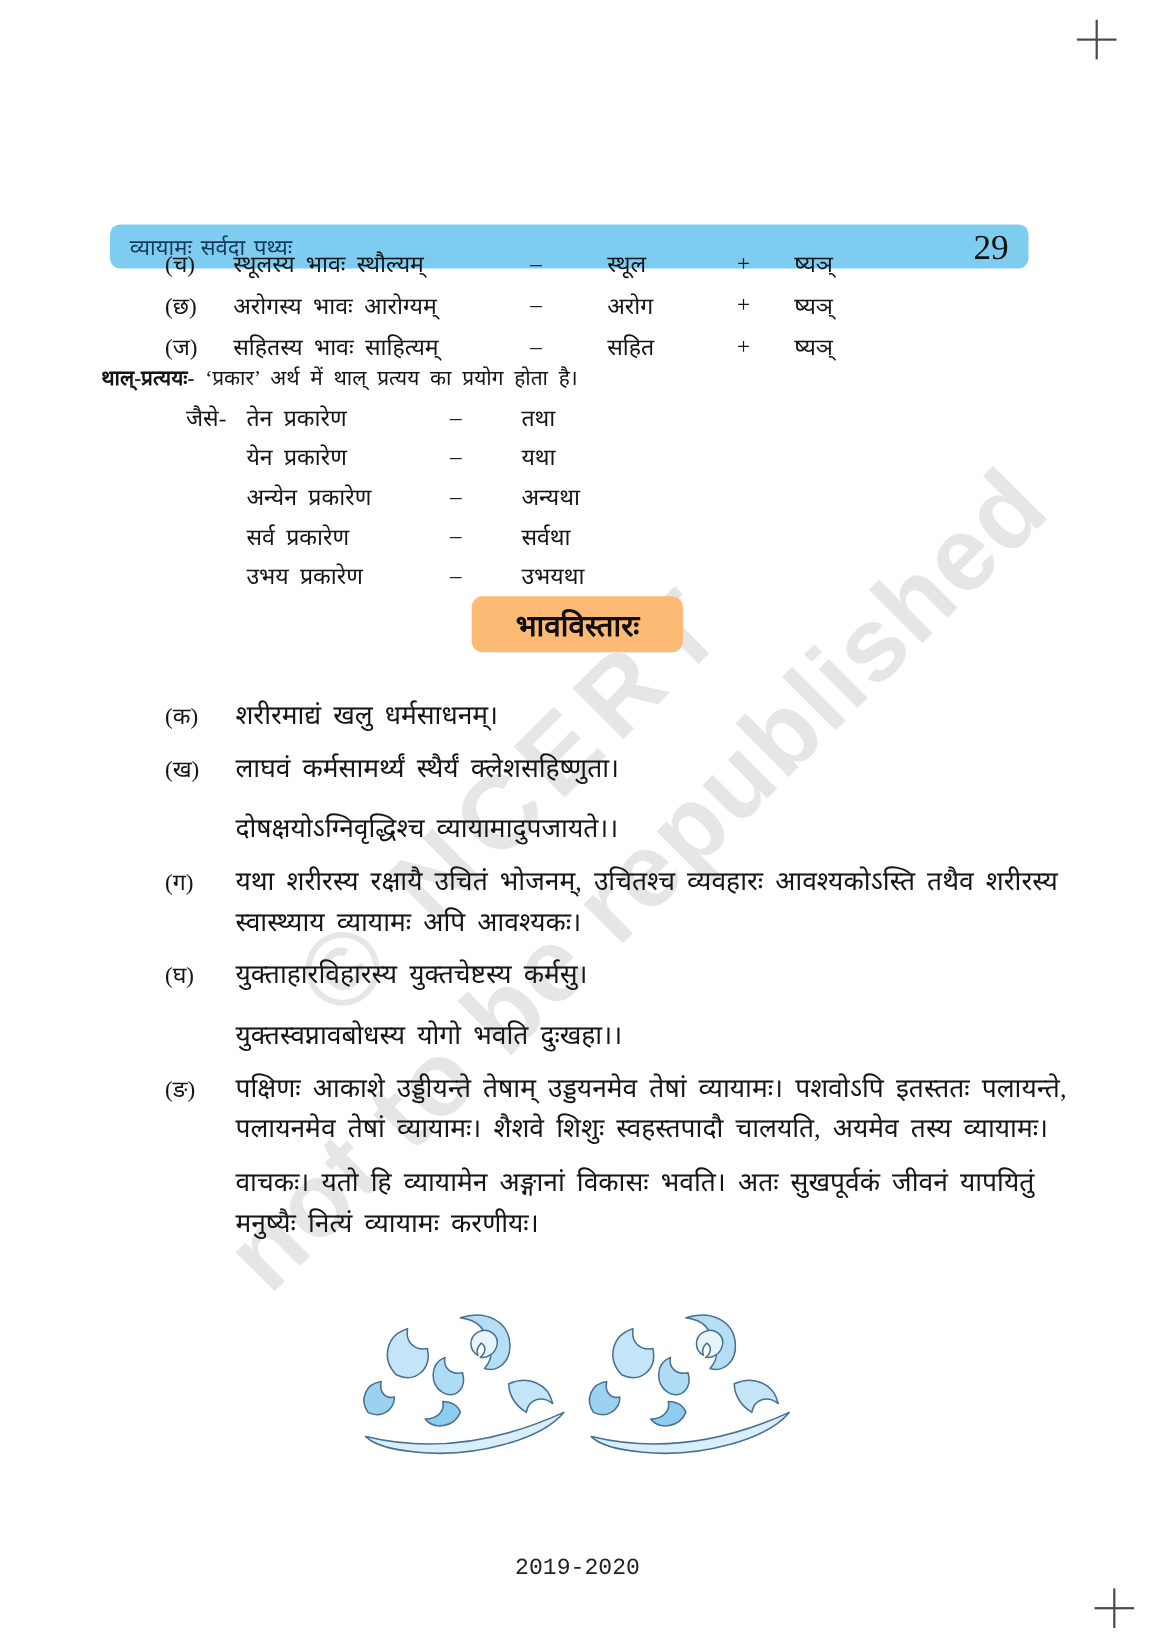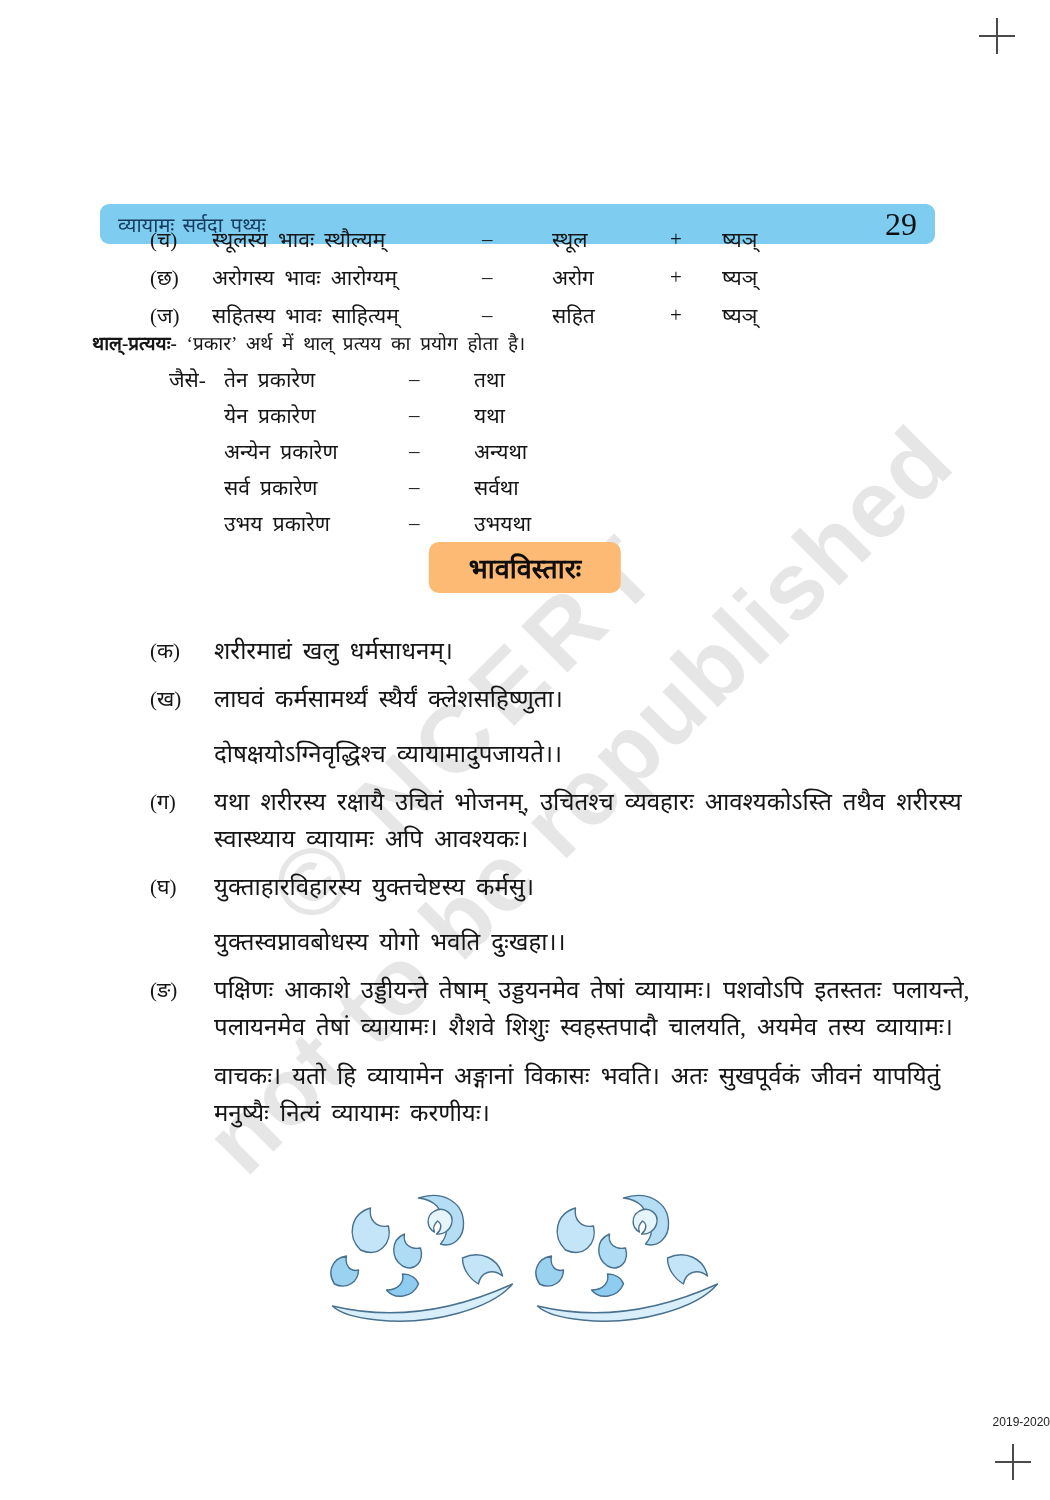--- a/index.html
+++ b/index.html
@@ -56,23 +56,23 @@
   .item{display:flex;margin-bottom:11px;}
   .item-label{flex:0 0 64px;font-size:21px;line-height:37px;}
   .item-body{flex:1;font-size:24px;line-height:37px;word-spacing:5px;}
   .line{display:block;}
   .line.gap{margin-top:18px;}
   .para2{margin-top:12px;}
   
   .ornament{position:absolute;left:50%;top:1188px;transform:translateX(-50%);z-index:1;}
   
   .footer-year{
-    position:absolute;left:0;right:0;top:1415px;text-align:right;
-    font-family:Liberation Sans, sans-serif;
-    font-size:12px;color:#222;z-index:2;
+    position:absolute;left:0;right:0;top:1415px;text-align:center;
+    font-family:Liberation Mono, monospace;
+    font-size:21px;color:#222;z-index:2;
   }
   
   .crop{position:absolute;width:36px;height:36px;z-index:3;}
   .crop::before{content:"";position:absolute;left:0;right:0;top:17px;height:2px;background:#4a4a4a;}
   .crop::after{content:"";position:absolute;top:0;bottom:0;left:17px;width:2px;background:#4a4a4a;}
   .crop-tr{left:979px;top:18px;}
   .crop-br{left:995px;top:1444px;}
 </style>
 </head>
 <body>

